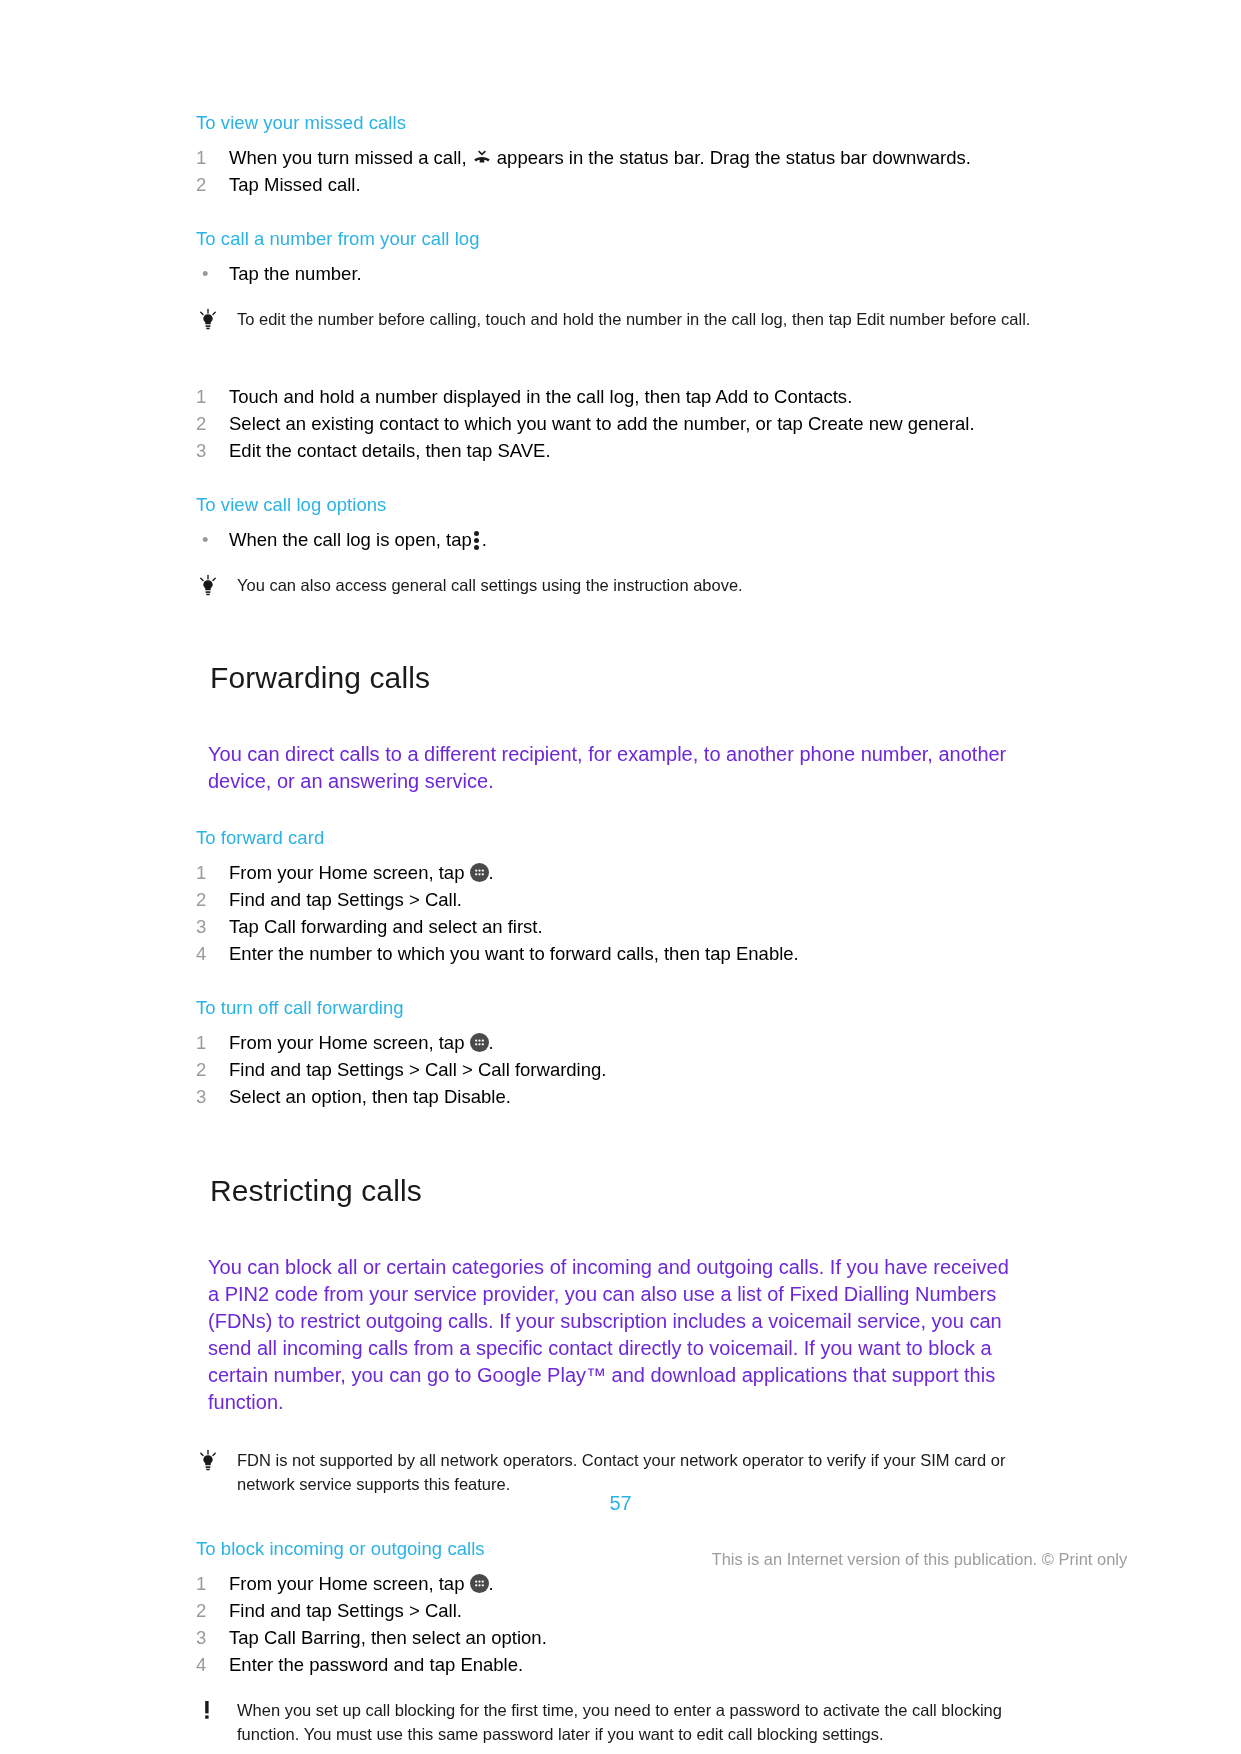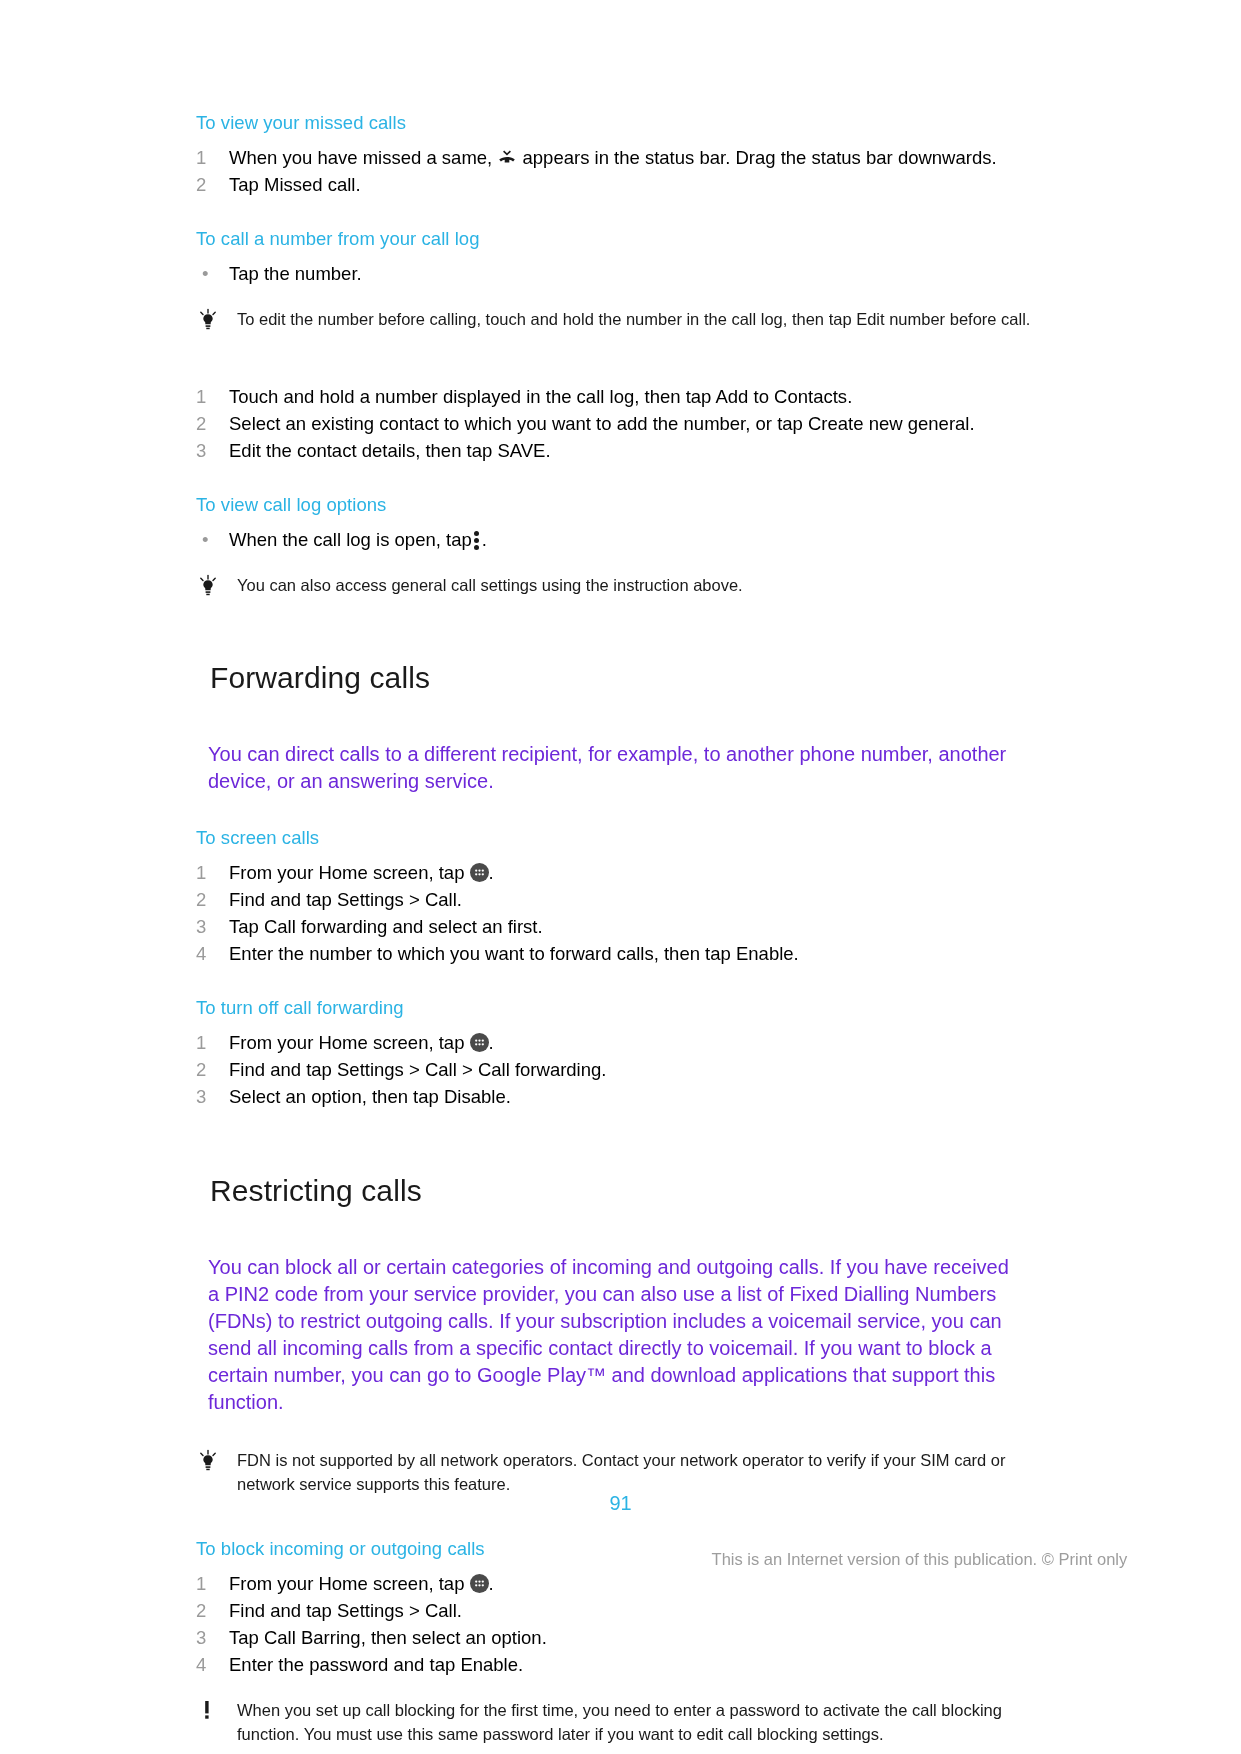--- a/index.html
+++ b/index.html
@@ -168,21 +168,21 @@
 <body>
 
 <div class="page">
   <div class="content">
 
     <div class="h3">To view your missed calls</div>
     <div class="gap-sm"></div>
     <ol class="steps">
       <li class="step">
         <span class="num">1</span>
-        <span>When you have missed a same,</span>
+        <span>When you turn missed a call,</span>
         <span class="inline-ico">
           <svg width="20" height="18" viewBox="0 0 20 18">
             <path d="M2.2,10.6 C6,7.0 14,7.0 17.8,10.6 L16.1,12.6 C14.9,11.6 13.6,11.0 12.3,10.8 L12.3,13.4 L7.7,13.4 L7.7,10.8 C6.4,11.0 5.1,11.6 3.9,12.6 Z" fill="#1a1a1a"></path>
             <path d="M6.6,2.1 L10,5.3 L13.4,2.1" fill="none" stroke="#1a1a1a" stroke-width="1.6"></path>
           </svg>
         </span>
         <span>appears in the status bar. Drag the status bar downwards.</span>
       </li>
       <li class="step">
         <span class="num">2</span>
@@ -267,21 +267,21 @@
     </div>
 
     <div class="gap-xxl"></div>
 
     <div class="h1">Forwarding calls</div>
     <div class="gap-md"></div>
     <p class="para">You can direct calls to a different recipient, for example, to another phone number, another device, or an answering service.</p>
 
     <div class="gap-md"></div>
 
-    <div class="h3">To screen calls</div>
+    <div class="h3">To forward card</div>
     <div class="gap-sm"></div>
     <ol class="steps">
       <li class="step">
         <span class="num">1</span>
         <span>From your Home screen, tap</span>
         <span class="inline-ico">
           <svg width="19" height="19" viewBox="0 0 19 19">
             <circle cx="9.5" cy="9.5" r="9.5" fill="#4a4a4a"></circle>
             <g fill="#ffffff">
               <circle cx="6.2" cy="7.6" r="1.15"></circle>
@@ -407,15 +407,15 @@
         <svg width="22" height="24" viewBox="0 0 22 24">
           <rect x="9.2" y="2" width="3.4" height="12.4" fill="#1a1a1a"></rect>
           <rect x="9.2" y="16.4" width="3.4" height="3.3" fill="#1a1a1a"></rect>
         </svg>
       </span>
       <span class="ctext">When you set up call blocking for the first time, you need to enter a password to activate the call blocking function. You must use this same password later if you want to edit call blocking settings.</span>
     </div>
 
   </div>
 
-  <div class="page-number">91</div>
+  <div class="page-number">57</div>
   <div class="footer-note">This is an Internet version of this publication. © Print only for private use.</div>
 </div>
 
 </body></html>

